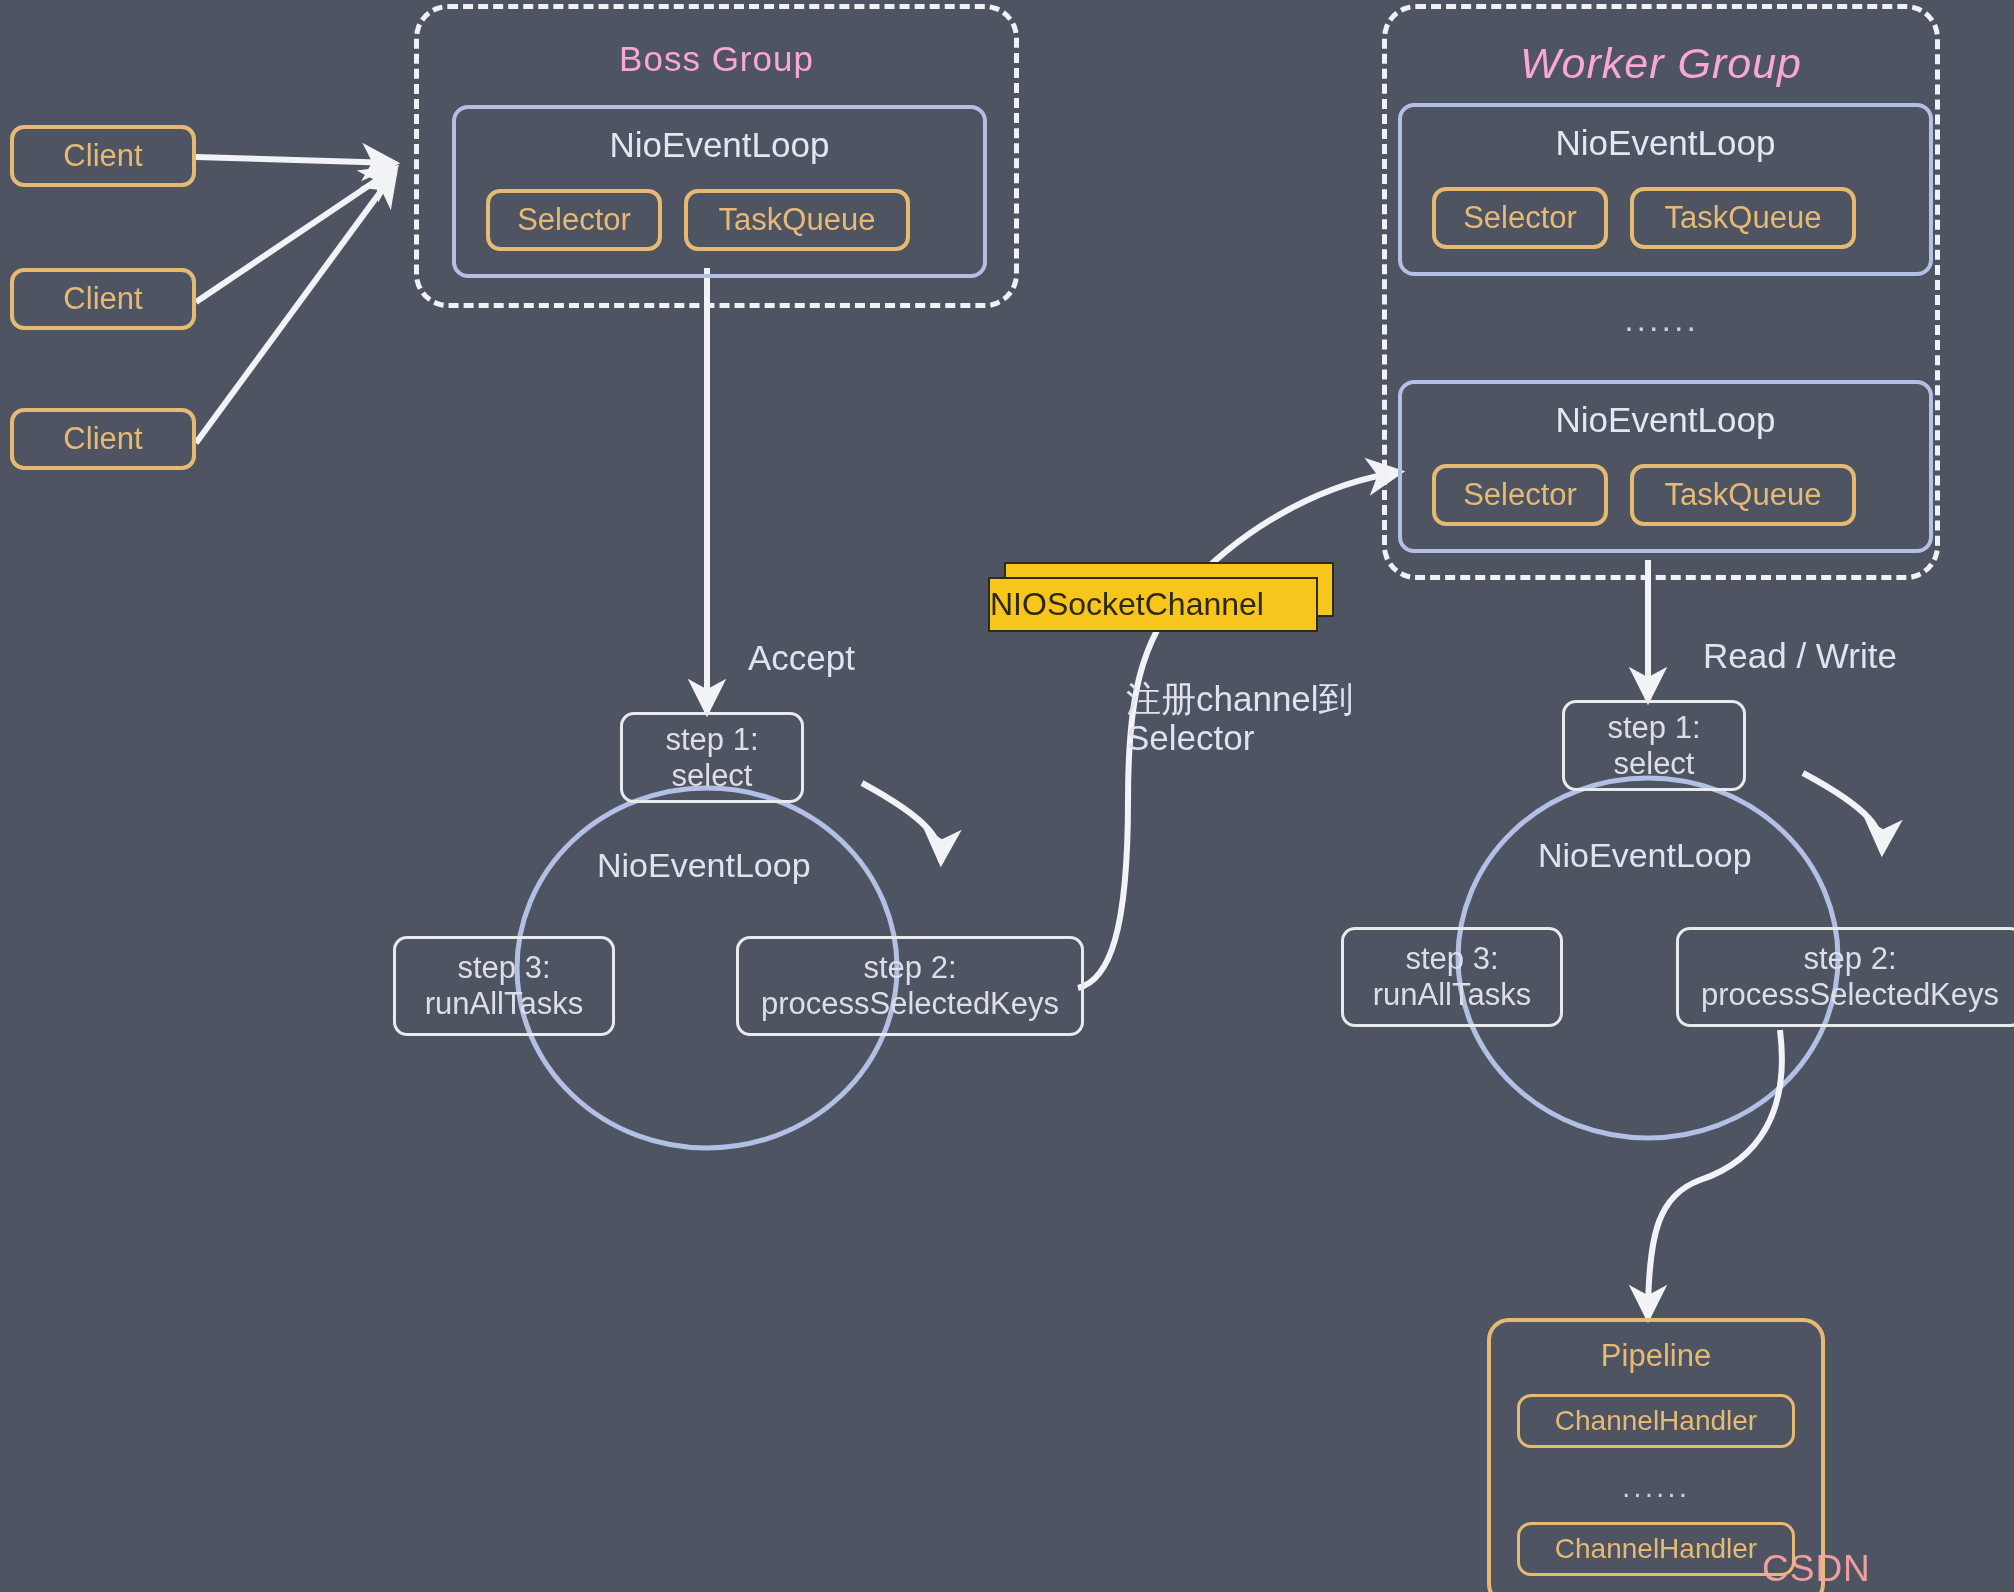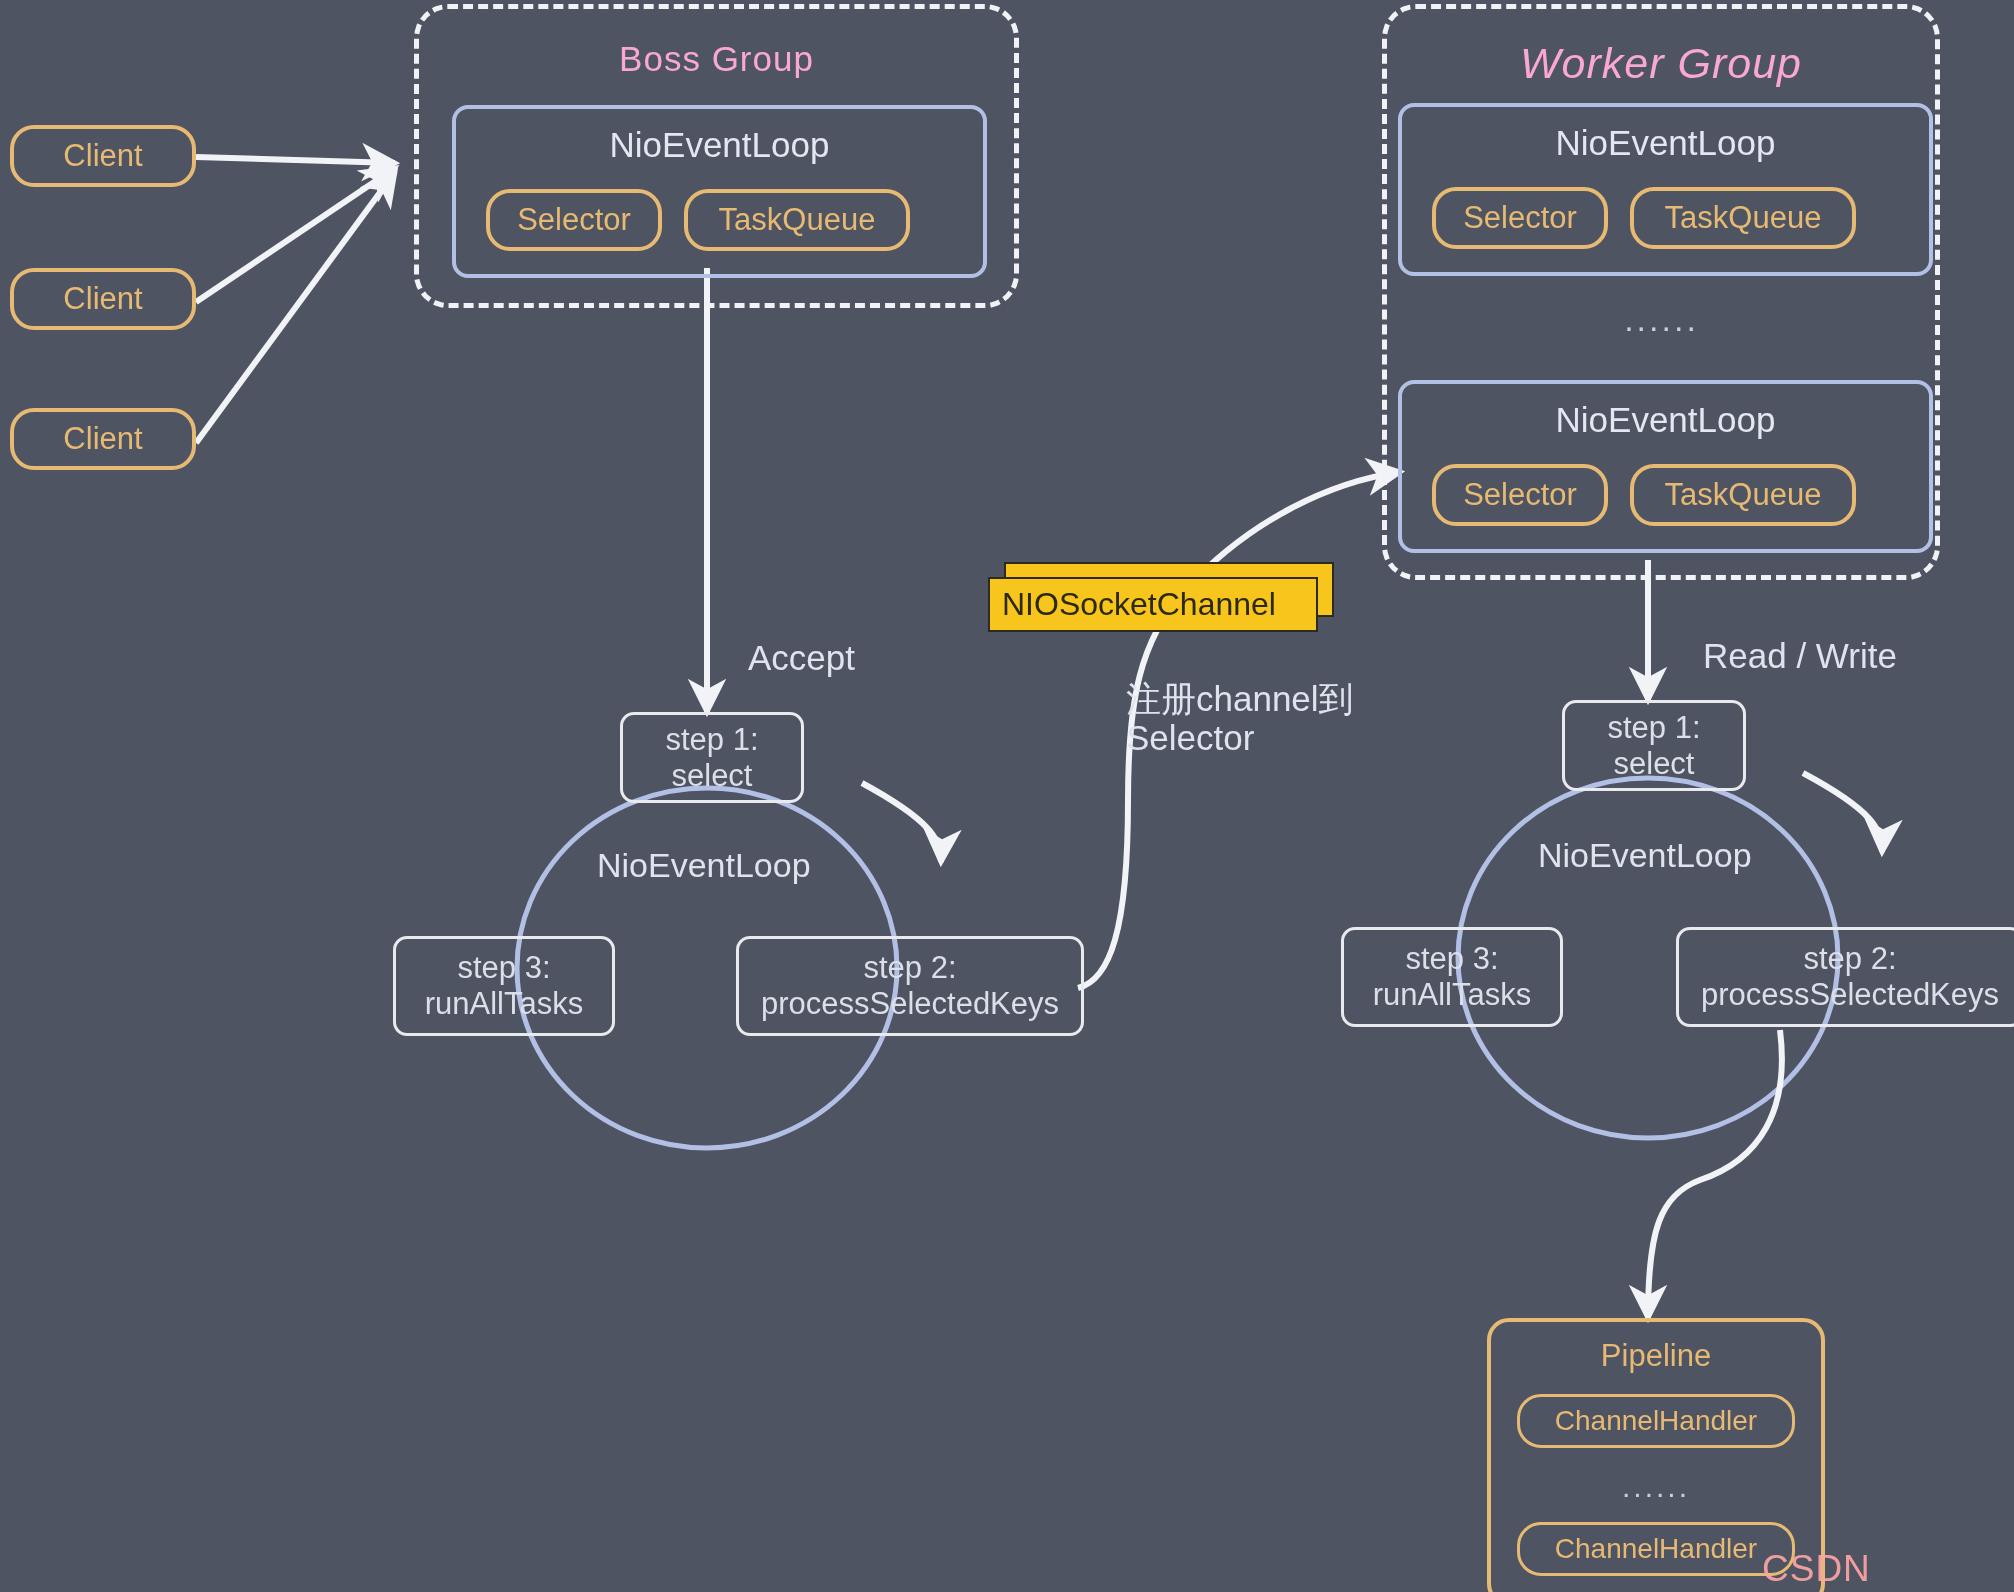--- a/index.html
+++ b/index.html
@@ -29,21 +29,21 @@
     box-sizing: border-box;
     display: flex;
     align-items: center;
     justify-content: center;
     text-align: center;
     line-height: 1.18;
   }
 
   .orange-box {
     border: 4px solid #e7ba74;
-    border-radius: 24px;
+    border-radius: 14px;
     color: #e7ba74;
     background: transparent;
   }
 
   .blue-box {
     border: 4px solid #b3c0e6;
     border-radius: 16px;
     color: #dfe3ee;
     background: transparent;
   }
@@ -201,21 +201,21 @@
       <span>Selector</span>
     </div>
     <div class="box orange-box" style="left:228px; top:80px; width:226px; height:62px; font-size:31px;">
       <span>TaskQueue</span>
     </div>
   </div>
 
 
   <div class="sticky" style="left:988px; top:562px; width:360px; height:72px;">
     <div class="sheet" style="left:16px; top:0px; width:330px; height:55px;"></div>
-    <div class="sheet front" style="left:0px; top:15px; width:330px; height:55px; font-size:32px; padding-left:12px;">
+    <div class="sheet front" style="left:0px; top:15px; width:330px; height:55px; font-size:32px; ">
       <span>NIOSocketChannel</span>
     </div>
   </div>
 
   <div class="label" style="left:748px; top:638px; font-size:35px;">Accept</div>
 
   <div class="label" style="left:1703px; top:636px; font-size:35px;">Read / Write</div>
 
   <div class="label" style="left:1126px; top:676px; font-size:35px;">注册channel到</div>
   <div class="label" style="left:1126px; top:718px; width:240px; font-size:35px;">Selector</div>

